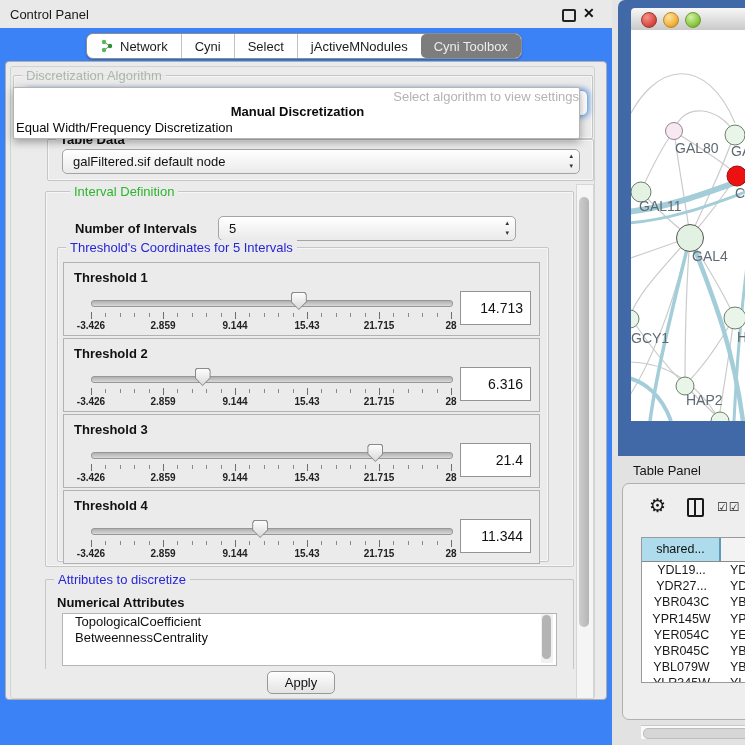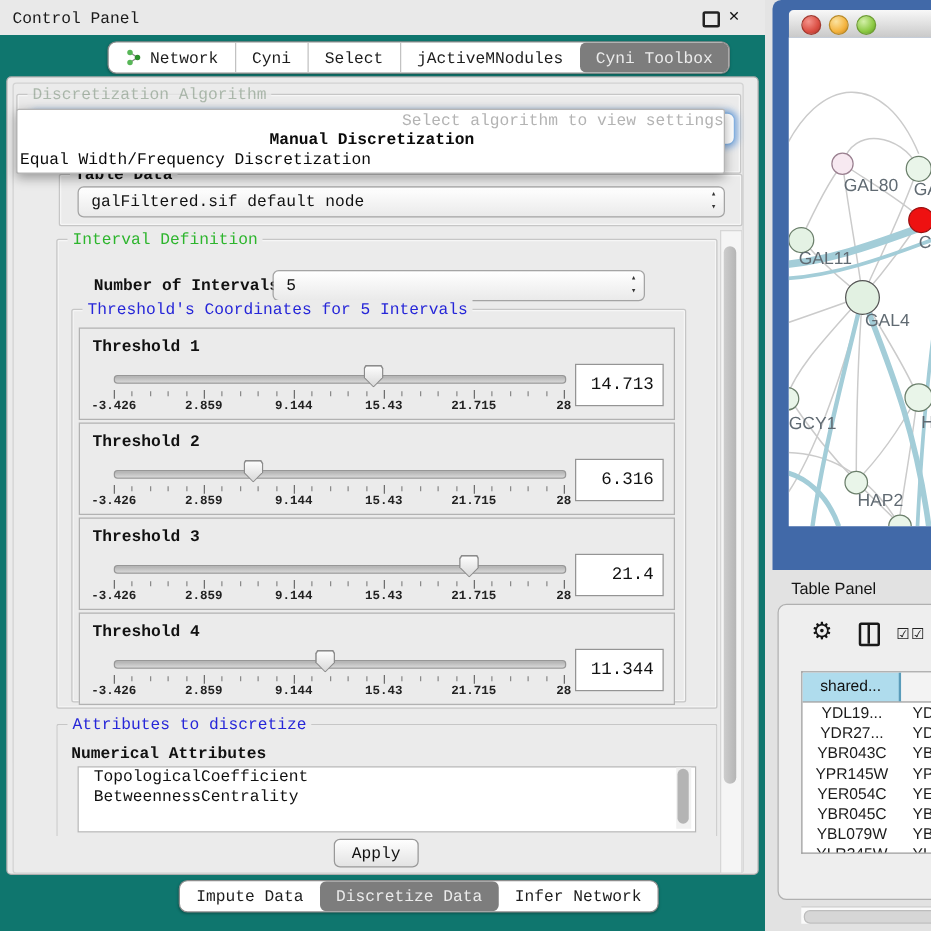--- a/index.html
+++ b/index.html
@@ -1,19 +1,19 @@
 <!DOCTYPE html>
 <html><head>
 <meta charset="utf-8">
 <style>
   html,body{margin:0;padding:0;background:#d8d8d8;}
   #root{position:relative;width:745px;height:745px;overflow:hidden;
         font-family:"Liberation Sans",sans-serif;background:#e4e4e4;color:#111;}
   
-  #cpanel{position:absolute;left:0;top:0;width:612px;height:745px;background:#0f766e;font-family:Liberation Mono, monospace;}
+  #cpanel{position:absolute;left:0;top:0;width:612px;height:745px;background:#3b82f6;}
   #cp-titlebar{position:absolute;left:0;top:0;width:612px;height:28px;background:#e9e9e9;}
   #cp-title{position:absolute;left:10px;top:7px;font-size:13px;color:#1a1a1a;}
   #float-ic{position:absolute;left:562px;top:9px;width:10px;height:9px;border:2px solid #222;border-radius:2px;}
   #close-ic{position:absolute;left:583px;top:5px;font-size:14px;font-weight:bold;color:#111;}
   .tabbar{position:absolute;display:inline-flex;align-items:stretch;background:#fff;
           border:1px solid #8d8d8d;border-radius:7px;height:24px;overflow:hidden;
           box-shadow:0 1px 2px rgba(0,0,0,.25);}
   #top-tabs{left:86px;top:33px;}
   #bottom-tabs{left:143px;top:704px;}
   .tabseg{display:flex;align-items:center;padding:0 13px;font-size:13px;color:#1c1c1c;cursor:default;white-space:nowrap;}
@@ -41,21 +41,21 @@
   
   #tdata-group{left:47px;top:139px;width:545px;height:40px;}
   #tdata-title{font-weight:bold;color:#111;}
   .combo{position:absolute;background:linear-gradient(#ffffff,#eaeaea);border:1px solid #a4a4a4;border-radius:5px;
          font-size:13px;color:#111;}
   .combo .cv{position:absolute;left:10px;top:0;line-height:23px;white-space:nowrap;}
   .combo .spin{position:absolute;right:6px;top:1px;font-size:7px;line-height:10px;color:#333;text-align:center;}
   #tdata-combo{left:62px;top:149px;width:516px;height:23px;}
   
   #interval-group{left:45px;top:191px;width:527px;height:374px;}
-  #interval-title{color:#2db52d;}
+  #interval-title{color:#2db52d;margin-left:16px;}
   #noi-label{position:absolute;left:75px;top:221px;font-size:13px;font-weight:bold;}
   #noi-combo{left:218px;top:216px;width:296px;height:23px;}
   #thr-group{left:57px;top:247px;width:490px;height:313px;}
   #thr-title{color:#2626d8;}
   #thresholds-host{position:absolute;left:63px;top:262px;width:477px;}
   .t-box{position:relative;width:475px;height:72px;border:1px solid #b2b2b2;margin-bottom:2px;background:#ebebeb;}
   .t-label{position:absolute;left:10px;top:7px;font-size:13px;font-weight:bold;}
   .track{position:absolute;left:27px;top:37px;width:360px;height:5px;background:linear-gradient(#b0b0b0,#d8d8d8);
          border:1px solid #979797;border-radius:3px;}
   .handle{position:absolute;top:29px;width:16px;height:18px;z-index:2;
@@ -363,25 +363,20 @@
     <div id="attr-scroll">
       <div id="attr-thumb"></div>
     </div>
 
     <div id="apply-btn">Apply</div>
 
     <div id="cp-sb">
       <div id="cp-sb-thumb"></div>
     </div>
 
-    <div class="tabbar" id="bottom-tabs">
-        <div class="tabseg">Impute Data</div>
-        <div class="tabseg active">Discretize Data</div>
-        <div class="tabseg">Infer Network</div>
-      </div>
   </div>
 
   <div id="netwin">
     <div id="net-titlebar">
       <span class="light" id="light-red"></span>
       <span class="light" id="light-yellow"></span>
       <span class="light" id="light-green"></span>
     </div>
     <div id="net-content">
       <svg width="114" height="391" viewBox="0 0 114 391">

